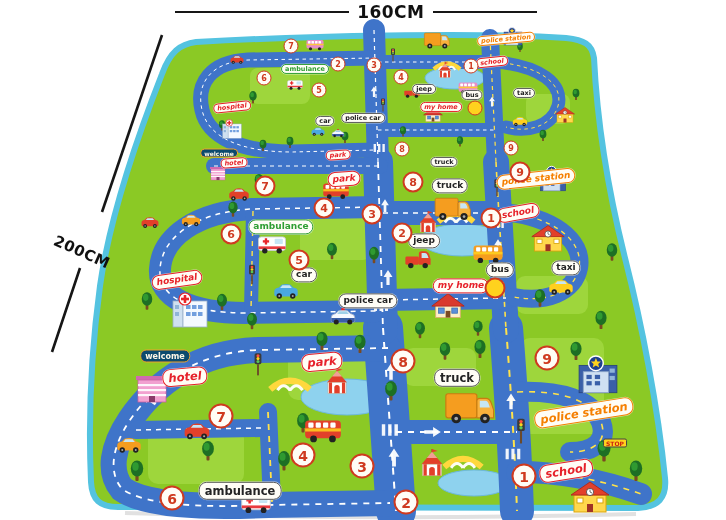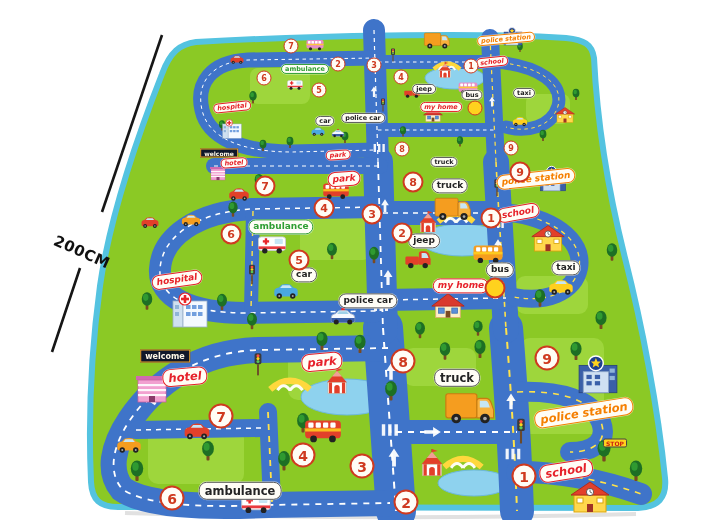--- a/index.html
+++ b/index.html
@@ -13,21 +13,21 @@
   .dim-left-text{position:absolute;left:52px;top:243px;font-weight:bold;font-size:15px;color:#111;
                  transform:rotate(24deg);letter-spacing:.5px;}
   
   #overlay{position:absolute;left:0;top:0;width:726px;height:520px;pointer-events:none;}
   .pill{position:absolute;background:#fffdf6;border:1px solid #5a5a5a;border-radius:8px;
         font-weight:bold;white-space:nowrap;line-height:1.25;box-shadow:0 0 0 .5px rgba(255,255,255,.6);}
   .pill.s1{font-size:6.5px;padding:0px 3px;}
   .pill.s2{font-size:9px;padding:1px 4px;}
   .pill.s3{font-size:11.5px;padding:1px 5px;}
   .pill.script{font-style:italic;}
-  .sign{position:absolute;background:#0f172a;border:1.5px solid #f0a32a;border-radius:0;
+  .sign{position:absolute;background:#0c4a6e;border:1.5px solid #f0a32a;border-radius:6px;
         color:#fff8e8;font-weight:bold;white-space:nowrap;}
   .sign.s1{font-size:6px;padding:0 3px;}
   .sign.s2{font-size:8px;padding:1px 4px;}
   .stopsign{position:absolute;background:#ffd21e;border:1px solid #444;border-radius:2px;
         color:#cc2211;font-weight:bold;font-size:6px;padding:0 2px;white-space:nowrap;}
   .badge{position:absolute;background:#fffdf6;border-radius:50%;display:flex;align-items:center;
          justify-content:center;font-weight:bold;}
   .badge.s1{width:13px;height:13px;border:1.6px solid #cf3a1f;font-size:8px;}
   .badge.s2{width:17px;height:17px;border:2px solid #cf3a1f;font-size:11px;}
   .badge.s3{width:21px;height:21px;border:2.4px solid #cf3a1f;font-size:14px;}
@@ -457,15 +457,20 @@
       <div class="badge s3" style="color: rgb(207, 58, 31); left: 403px; top: 361px; transform: translate(-50%, -50%);">8</div>
       <div class="badge s3" style="color: rgb(207, 58, 31); left: 547px; top: 358px; transform: translate(-50%, -50%);">9</div>
       <div class="badge s3" style="color: rgb(207, 58, 31); left: 221px; top: 416px; transform: translate(-50%, -50%);">7</div>
       <div class="badge s3" style="color: rgb(207, 58, 31); left: 303px; top: 455px; transform: translate(-50%, -50%);">4</div>
       <div class="badge s3" style="color: rgb(207, 58, 31); left: 362px; top: 466px; transform: translate(-50%, -50%);">3</div>
       <div class="badge s3" style="color: rgb(207, 58, 31); left: 172px; top: 498px; transform: translate(-50%, -50%);">6</div>
       <div class="badge s3" style="color: rgb(207, 58, 31); left: 406px; top: 502px; transform: translate(-50%, -50%);">2</div>
       <div class="badge s3" style="color: rgb(207, 58, 31); left: 524px; top: 476px; transform: translate(-50%, -50%);">1</div>
     </div>
 
+  <div class="dim-top">
+    <div class="dim-line" style="width:180px"></div>
+    <div class="dim-text">160CM</div>
+    <div class="dim-line" style="width:108px"></div>
+  </div>
   <div class="dim-left-text">200CM</div>
 
 </div>
 
 </body></html>

